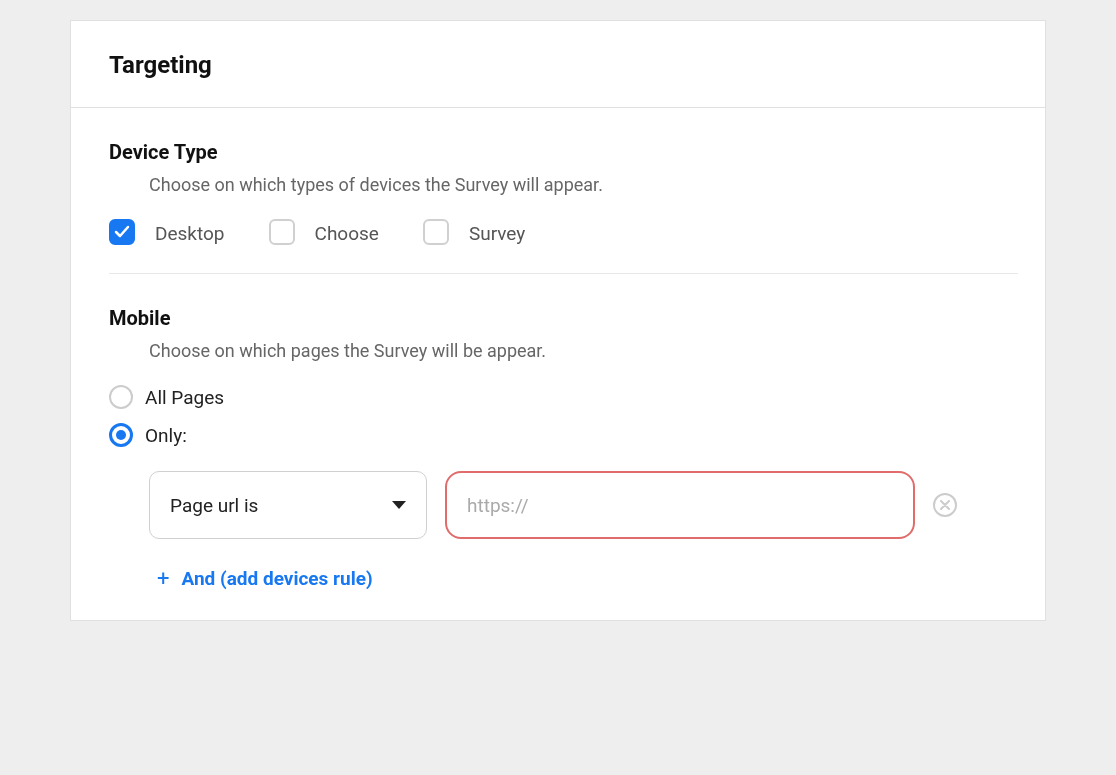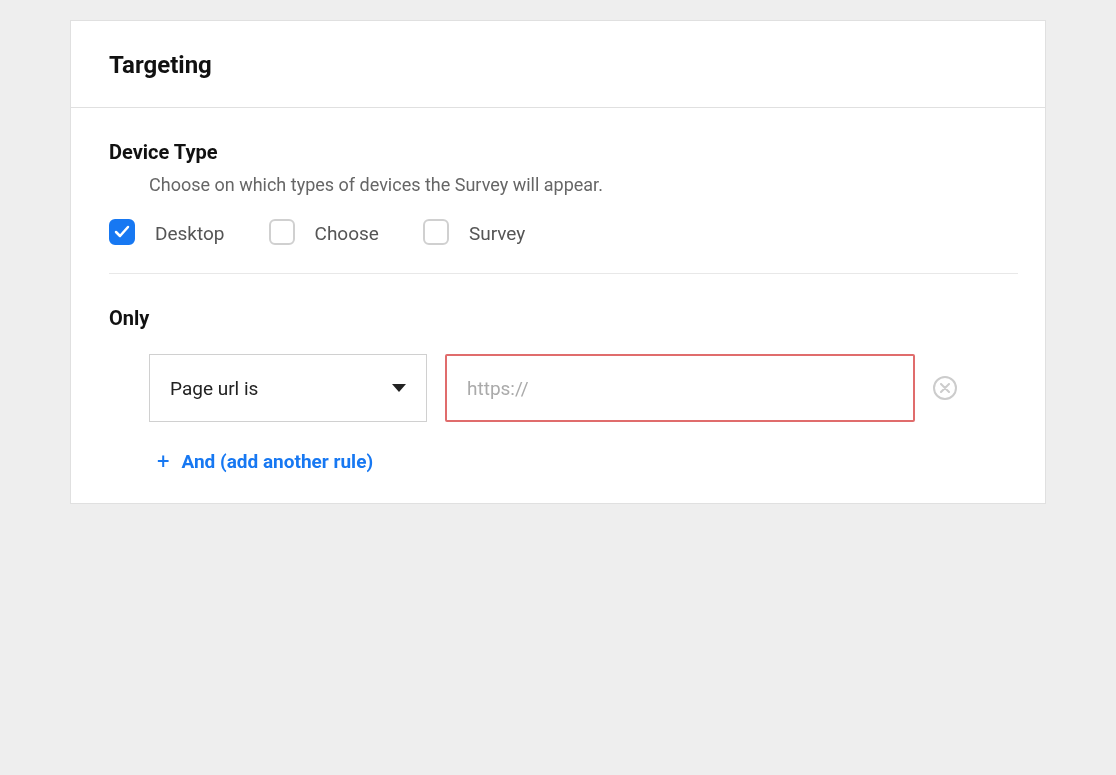--- a/index.html
+++ b/index.html
@@ -124,21 +124,21 @@
       align-items: center;
       gap: 18px;
       margin-top: 24px;
       margin-left: 40px;
     }
     .select-box {
       position: relative;
       width: 278px;
       height: 68px;
       border: 1px solid #d0d0d0;
-      border-radius: 0;
+      border-radius: 10px;
       display: flex;
       align-items: center;
       padding: 0 20px;
       cursor: pointer;
       background: #ffffff;
     }
     .select-value {
       font-size: 19px;
       color: #222222;
       flex: 1;
@@ -147,21 +147,21 @@
       width: 0;
       height: 0;
       border-left: 7px solid transparent;
       border-right: 7px solid transparent;
       border-top: 8px solid #222222;
     }
     .url-input {
       width: 470px;
       height: 68px;
       border: 2px solid #e06c6c;
-      border-radius: 2px;
+      border-radius: 16px;
       padding: 0 20px;
       font-size: 19px;
       color: #222222;
       outline: none;
       font-family: inherit;
     }
     .url-input::placeholder {
       color: #aaaaaa;
     }
     .remove-btn {
@@ -233,37 +233,48 @@
           </div>
           <span class="checkbox-label">Survey</span>
         </div>
 
       </div>
     </div>
 
     <div class="divider"></div>
 
     <div>
-      <div class="section-title">Only</div>
-
+      <div class="section-title">Mobile</div>
+      <div class="section-desc">Choose on which pages the Survey will be appear.</div>
+
+      <div class="radio-group">
+        <div class="radio-wrap">
+          <div class="radio"></div>
+          <span class="radio-label">All Pages</span>
+        </div>
+        <div class="radio-wrap">
+          <div class="radio selected"></div>
+          <span class="radio-label">Only:</span>
+        </div>
+      </div>
 
       <div class="rule-row">
         <div class="select-box">
           <span class="select-value">Page url is</span>
           <div class="select-arrow"></div>
         </div>
         <input type="text" class="url-input" placeholder="https://" style="">
         <div class="remove-btn">
           <svg viewBox="0 0 10 10">
               <path d="M1 1 L9 9 M9 1 L1 9" stroke="currentColor" stroke-width="2" stroke-linecap="round"></path>
             </svg>
         </div>
       </div>
 
       <div class="add-rule">
         <span class="plus">+</span>
-        <span>And (add another rule)</span>
+        <span>And (add devices rule)</span>
       </div>
 
     </div>
 
   </div>
 </div>
 
 </body></html>

